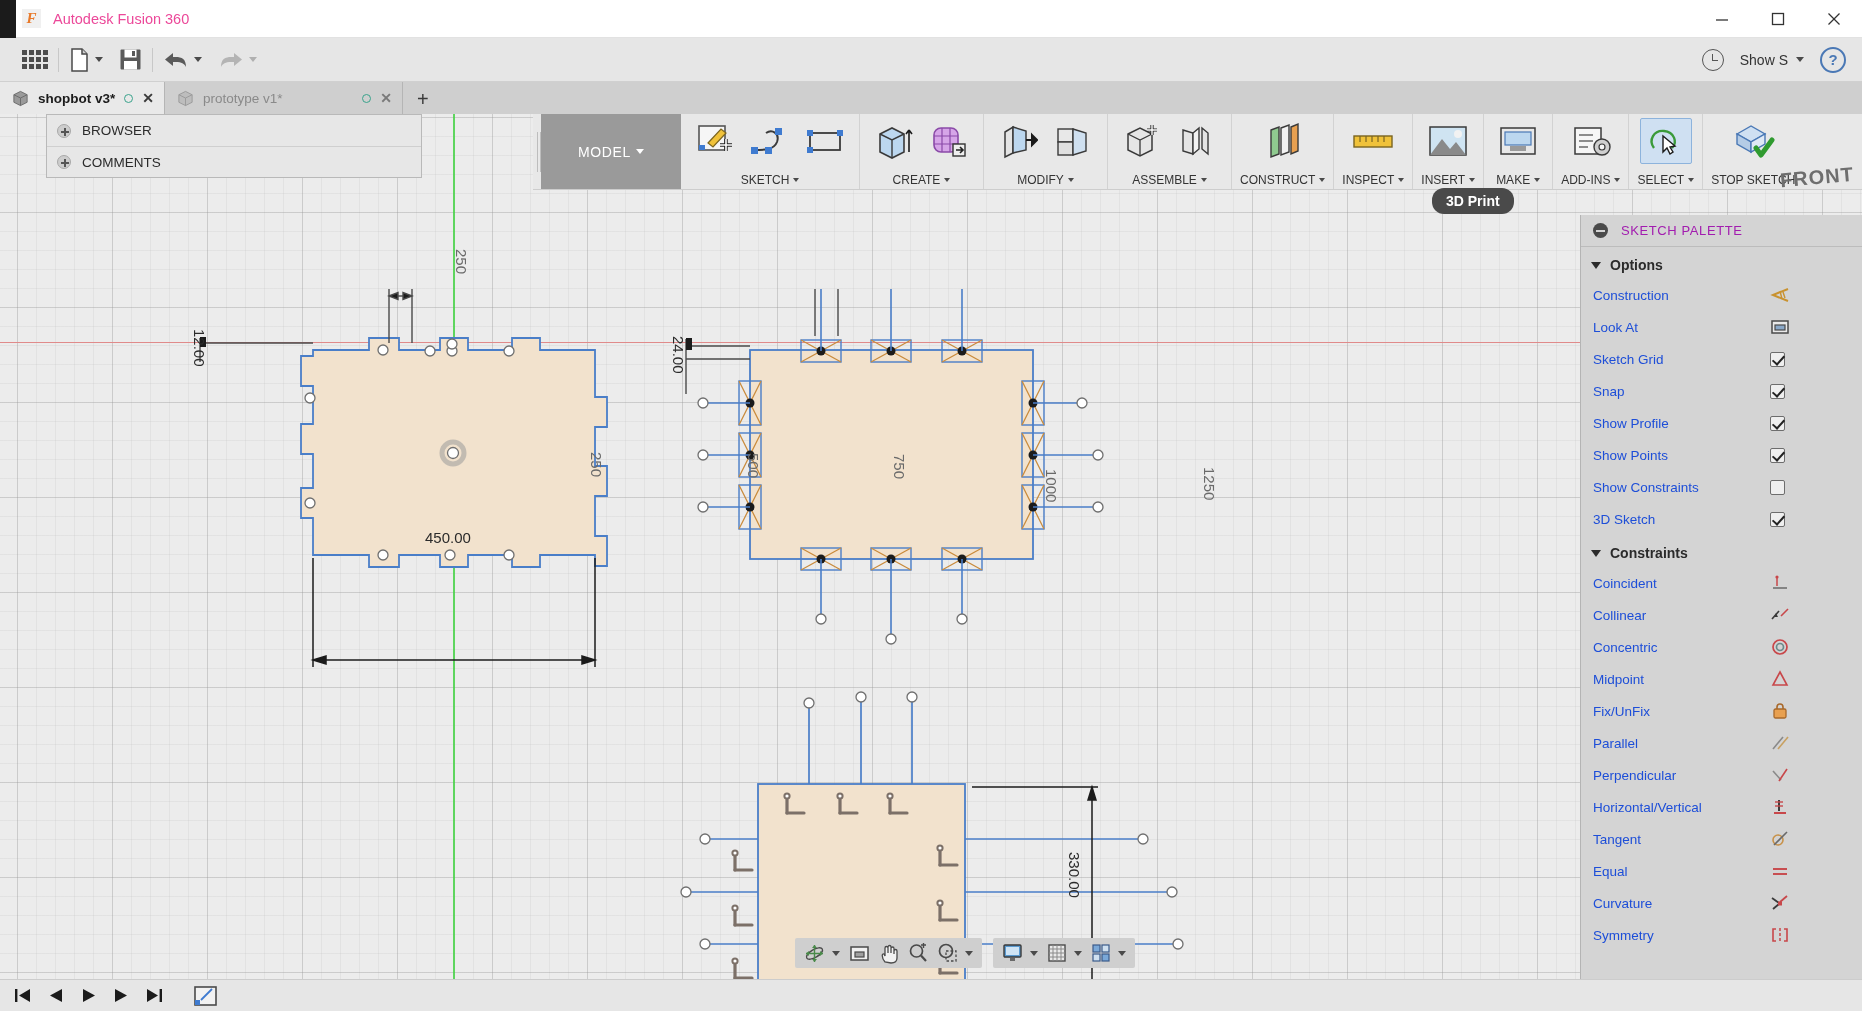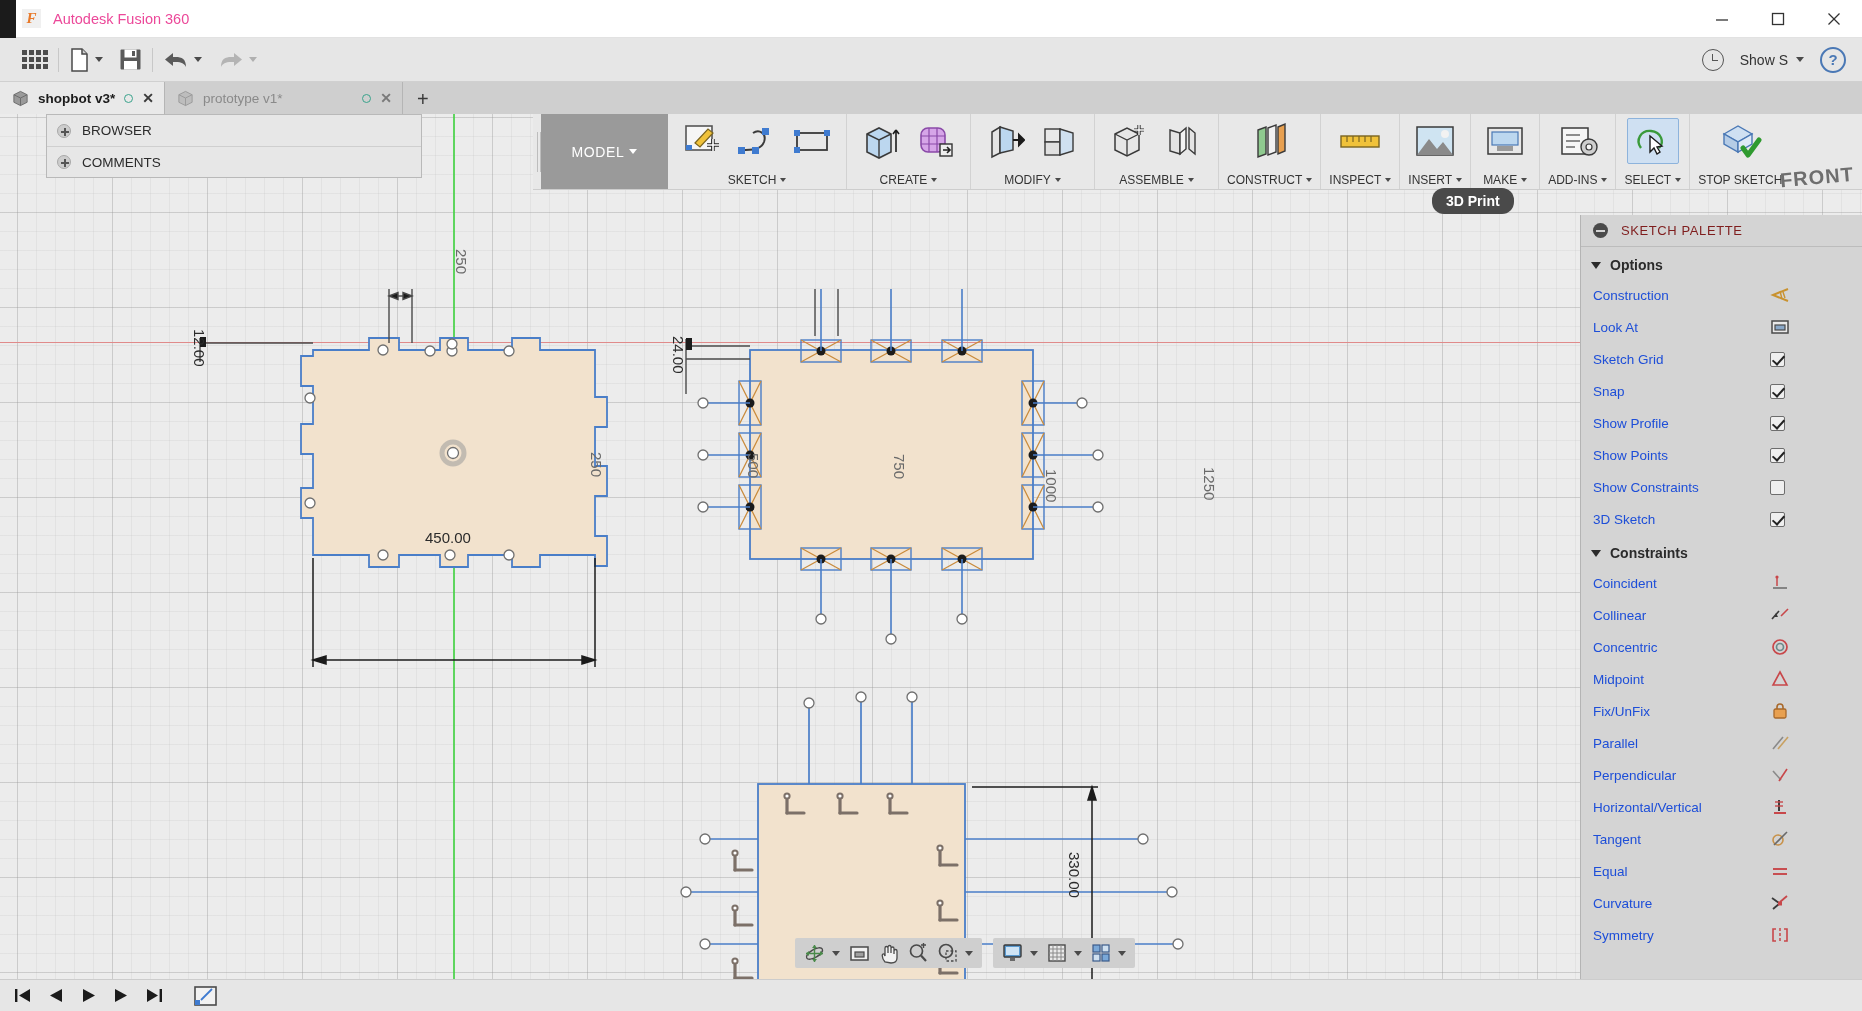--- a/index.html
+++ b/index.html
@@ -75,21 +75,21 @@
     font-size:13.5px; color:#2b2b2b; }
   .browserrow + .browserrow { border-top:1px solid #cfcfcf; }
   .expand-dot { width:14px;height:14px;border-radius:50%;background:#cdcdcd;border:1px solid #a9a9a9;
     position:relative; }
   .expand-dot::before{content:"";position:absolute;left:3px;top:6px;width:8px;height:2px;background:#555;}
   .expand-dot::after{content:"";position:absolute;left:6px;top:3px;width:2px;height:8px;background:#555;}
 
   
   .ribbon { position:absolute; left:533px; top:114px; width:1329px; height:76px;
     background:#e8e8e8; border-bottom:1px solid #cdcdcd; display:flex; align-items:stretch; }
-  .wsblock { width:127px; background:#9a9a9a; display:flex; align-items:center;
+  .wsblock { width:140px; background:#9a9a9a; display:flex; align-items:center;
     justify-content:center; color:#fff; font-size:14px; letter-spacing:.6px; }
   .wsgrip { width:8px; display:flex; align-items:center; justify-content:center; }
   .wsgrip i{display:block;width:1px;height:40px;background:#bdbdbd;box-shadow:3px 0 0 #bdbdbd;}
   .rgroup { display:flex; flex-direction:column; align-items:center; justify-content:space-between;
     border-right:1px solid #d2d2d2; padding:4px 8px 2px; }
   .ricons { display:flex; align-items:flex-end; gap:3px; height:46px; }
   .rbtn { width:52px; height:46px; display:flex; align-items:center; justify-content:center;
     border-radius:2px; }
   .rbtn.selected { background:#cfe0f2; border:1px solid #8db3dc; }
   .rlabel { font-size:12px; color:#333; white-space:nowrap; display:flex; align-items:center; gap:4px; }
@@ -104,21 +104,21 @@
   .viewcube { position:absolute; left:1780px; top:166px; color:#6e6e6e; font-size:20px;
     font-weight:bold; letter-spacing:1px; transform:rotate(-5deg); }
 
   
   .palette { position:absolute; left:1580px; top:215px; width:282px; height:764px;
     background:#d4d4d4; border-left:1px solid #b4b4b4; }
   .pal-head { height:32px; display:flex; align-items:center; gap:13px; padding-left:12px;
     border-bottom:1px solid #bcbcbc; }
   .pal-head .minus { width:15px;height:15px;border-radius:50%;background:#4a4a4a; position:relative;}
   .pal-head .minus::after{content:"";position:absolute;left:3px;top:6.5px;width:9px;height:2px;background:#d4d4d4;}
-  .pal-title { font-size:13px; color:#7f1d1d; letter-spacing:.6px; }
+  .pal-title { font-size:13px; color:#a21caf; letter-spacing:.6px; }
   .pal-section { display:flex; align-items:center; gap:9px; padding:10px 0 6px 10px;
     font-size:14px; font-weight:bold; color:#2b2b2b; }
   .tri { width:0;height:0;border-left:5.5px solid transparent;border-right:5.5px solid transparent;
     border-top:7px solid #2b2b2b; }
   .pal-row { height:32px; display:flex; align-items:center; padding-left:12px; font-size:13.5px;
     color:#1d4ed8; }
   .pal-row .pr-label { flex:1; }
   .pal-row .pr-ctl { width:92px; display:flex; align-items:center; justify-content:flex-start; }
   .chk { width:15px;height:15px;border:1.4px solid #6d6d6d;background:#efefef;border-radius:2px;
     position:relative; }

